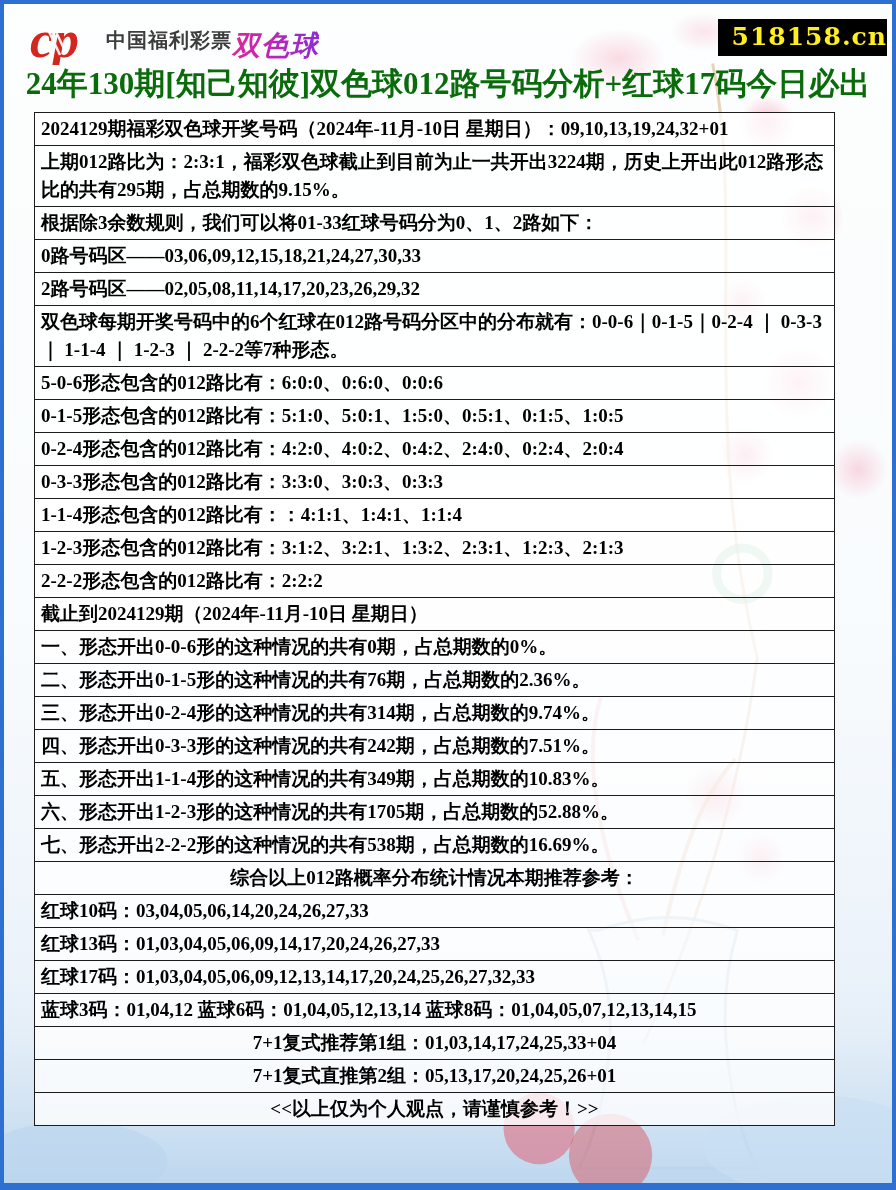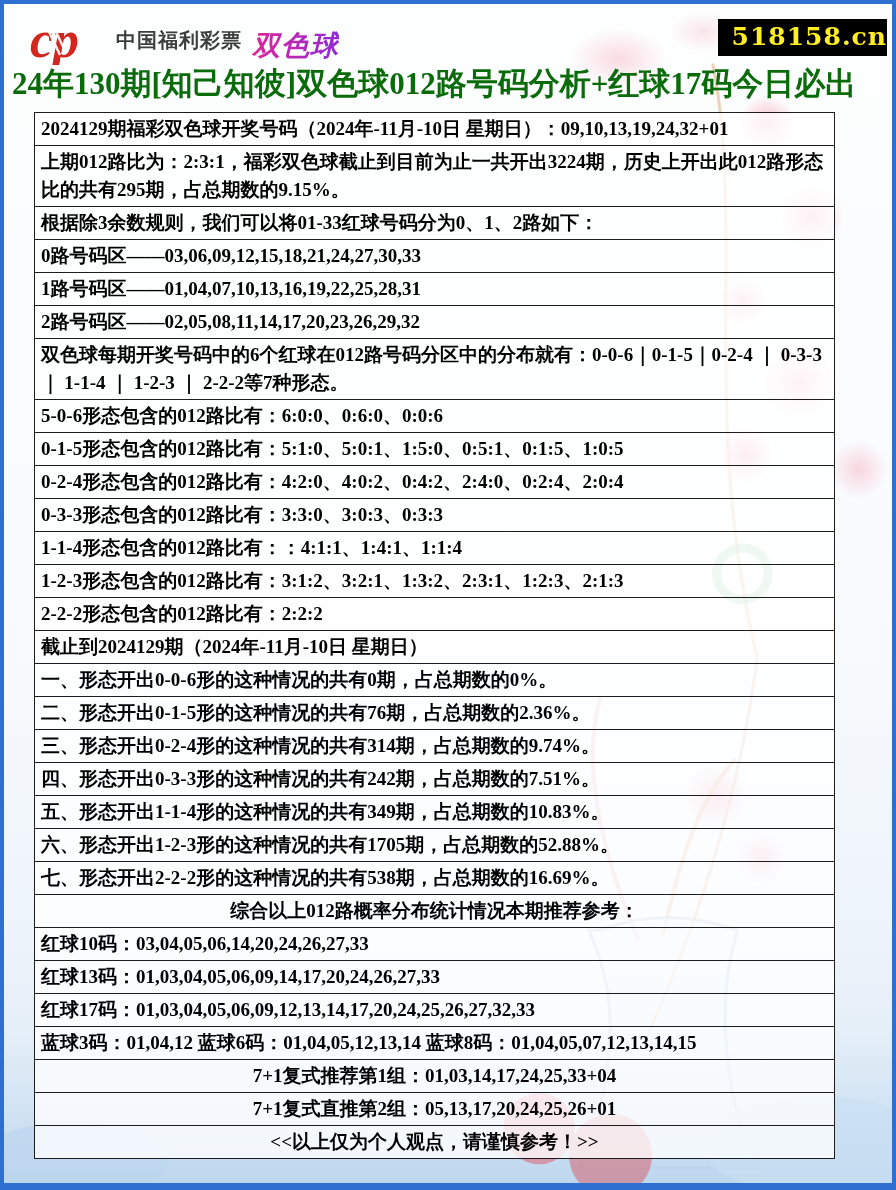--- a/index.html
+++ b/index.html
@@ -25,21 +25,21 @@
     background:linear-gradient(180deg,#fdfefe 0%,#f8fbfd 55%,#ecf3fa 80%,#d9e8f5 100%);
   }
   .art{position:absolute;inset:0;width:100%;height:100%;}
   .content{position:relative;z-index:1;}
 
   
   .header{
     position:relative;
     height:58px;
     padding:14px 0 0 26px;
-    display:flex;align-items:center;gap:10px;
+    display:flex;align-items:center;gap:0;
   }
   .logo{flex:0 0 auto;}
   .brand-name{
     font-family:"Liberation Sans","DejaVu Sans",sans-serif;
     font-weight:bold;font-size:20px;color:#3d3d3d;letter-spacing:1px;
   }
   .brand-product{
     font-family:"Liberation Sans","DejaVu Sans",sans-serif;
     font-weight:bold;font-style:italic;font-size:28px;
     color:var(--brand-magenta);
@@ -54,21 +54,21 @@
     background:var(--badge-bg);color:var(--badge-text);
     font-family:"DejaVu Serif","Liberation Serif",serif;
     font-weight:bold;font-size:25px;
     padding:3px 0 5px 14px;
     letter-spacing:1px;
   }
 
   
   .page-title{
     margin:2px 8px 0 8px;
-    white-space:nowrap;
+    text-align:center;white-space:nowrap;
     color:var(--title-green);
     font-weight:bold;font-size:31px;line-height:40px;
     letter-spacing:0px;
   }
 
   
   .table{
     margin:9px 22px 0 30px;
     width:801px;
   }
@@ -140,21 +140,20 @@
       <span class="site-badge">518158.cn</span>
     </div>
 
     <div class="page-title">24年130期[知己知彼]双色球012路号码分析+红球17码今日必出</div>
 
     <div class="table">
         <div class="row">2024129期福彩双色球开奖号码（2024年-11月-10日 星期日）：09,10,13,19,24,32+01</div>
         <div class="row">上期012路比为：2:3:1，福彩双色球截止到目前为止一共开出3224期，历史上开出此012路形态比的共有295期，占总期数的9.15%。</div>
         <div class="row">根据除3余数规则，我们可以将01-33红球号码分为0、1、2路如下：</div>
         <div class="row">0路号码区——03,06,09,12,15,18,21,24,27,30,33</div>
-        <div class="row">1路号码区——01,04,07,10,13,16,19,22,25,28,31</div>
         <div class="row">2路号码区——02,05,08,11,14,17,20,23,26,29,32</div>
         <div class="row">双色球每期开奖号码中的6个红球在012路号码分区中的分布就有：0-0-6｜0-1-5｜0-2-4 ｜ 0-3-3 ｜ 1-1-4 ｜ 1-2-3 ｜ 2-2-2等7种形态。</div>
         <div class="row">5-0-6形态包含的012路比有：6:0:0、0:6:0、0:0:6</div>
         <div class="row">0-1-5形态包含的012路比有：5:1:0、5:0:1、1:5:0、0:5:1、0:1:5、1:0:5</div>
         <div class="row">0-2-4形态包含的012路比有：4:2:0、4:0:2、0:4:2、2:4:0、0:2:4、2:0:4</div>
         <div class="row">0-3-3形态包含的012路比有：3:3:0、3:0:3、0:3:3</div>
         <div class="row">1-1-4形态包含的012路比有：：4:1:1、1:4:1、1:1:4</div>
         <div class="row">1-2-3形态包含的012路比有：3:1:2、3:2:1、1:3:2、2:3:1、1:2:3、2:1:3</div>
         <div class="row">2-2-2形态包含的012路比有：2:2:2</div>
         <div class="row">截止到2024129期（2024年-11月-10日 星期日）</div>

